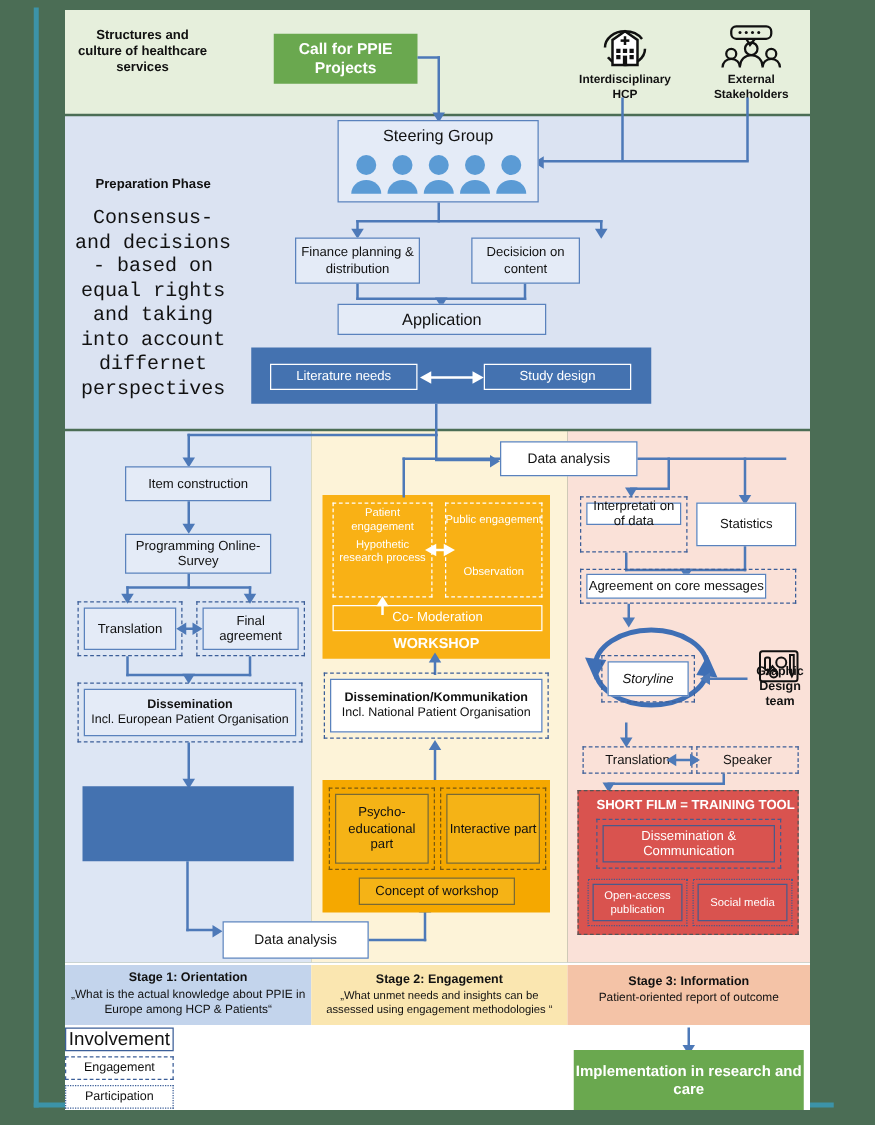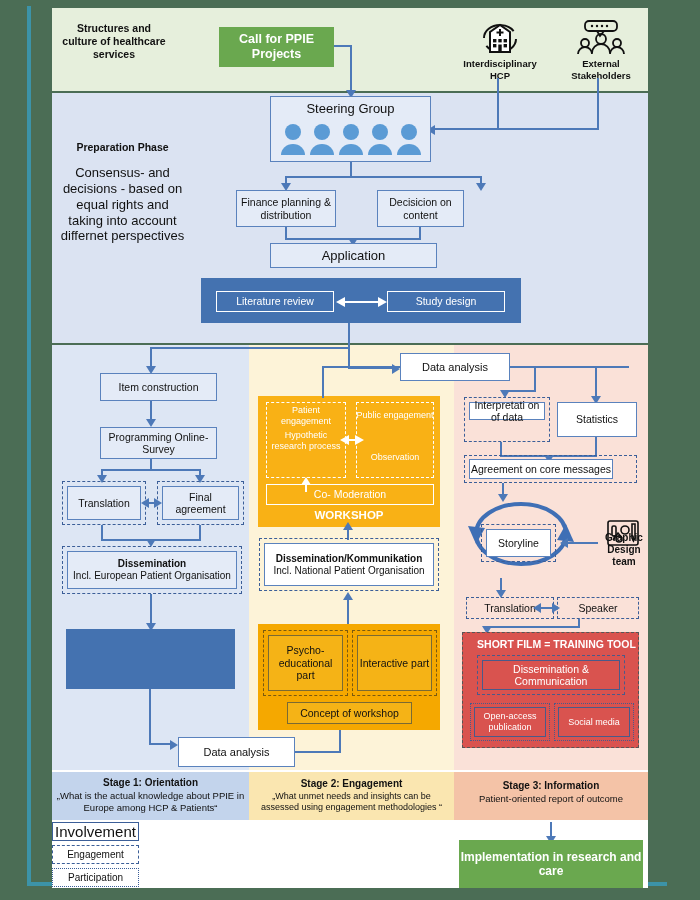--- a/index.html
+++ b/index.html
@@ -117,21 +117,21 @@
   <div class="ln" style="left:334px;top:45px;width:18px;height:2px;"></div>
   <div class="ln" style="left:350px;top:45px;width:2px;height:47px;"></div>
   <div class="arrow-d" style="left:346px;top:90px;"></div>
 
   <div class="ln" style="left:497px;top:78px;width:2px;height:51px;"></div>
   <div class="ln" style="left:597px;top:78px;width:2px;height:51px;"></div>
   <div class="ln" style="left:434px;top:128px;width:165px;height:2px;"></div>
   <div class="arrow-l" style="left:427px;top:125px;"></div>
 
   <div class="lbl b" style="left:60px;top:141px;width:125px;font-size:10.5px;">Preparation Phase</div>
-  <div class="lbl" style="left:60px;top:165px;width:125px;font-size:13px;">Consensus- and decisions - based on equal rights and taking into account differnet perspectives</div>
+  <div class="lbl" style="left:60px;top:165px;width:125px;font-size:16px;font-family:Liberation Mono, monospace;">Consensus- and decisions - based on equal rights and taking into account differnet perspectives</div>
 
   <div class="box bx-blue" style="left:270px;top:96px;width:161px;height:66px;"></div>
   <div class="lbl" style="left:270px;top:101px;width:161px;font-size:13px;">Steering Group</div>
   <div style="position:absolute;left:276px;top:122px;width:150px;height:34px;">
     <svg viewBox="0 0 150 34" width="150" height="34">
       <g fill="#5b9bd5">
         <circle cx="17" cy="10" r="8"></circle>
           <path d="M5 33 a12 11 0 0 1 24 0z"></path>
         <circle cx="46" cy="10" r="8"></circle>
           <path d="M34 33 a12 11 0 0 1 24 0z"></path>
@@ -156,21 +156,21 @@
   <div class="box bx-blue" style="left:377px;top:190px;width:87px;height:37px;font-size:10.5px;">Decisicion on content</div>
 
   <div class="ln" style="left:285px;top:227px;width:2px;height:13px;"></div>
   <div class="ln" style="left:419px;top:227px;width:2px;height:13px;"></div>
   <div class="ln" style="left:285px;top:238px;width:136px;height:2px;"></div>
   <div class="arrow-d" style="left:348px;top:238px;"></div>
 
   <div class="box bx-blue" style="left:270px;top:243px;width:167px;height:25px;font-size:13px;">Application</div>
 
   <div class="box" style="left:201px;top:278px;width:320px;height:45px;background:#4472b0;"></div>
-  <div class="box" style="left:216px;top:291px;width:118px;height:21px;border:1.4px solid #fff;color:#fff;font-size:10.5px;">Literature review</div>
+  <div class="box" style="left:216px;top:291px;width:118px;height:21px;border:1.4px solid #fff;color:#fff;font-size:10.5px;">Literature needs</div>
   <div class="box" style="left:387px;top:291px;width:118px;height:21px;border:1.4px solid #fff;color:#fff;font-size:10.5px;">Study design</div>
   <div class="lnw" style="left:342px;top:301px;width:38px;height:2px;"></div>
   <div class="arrow-lw" style="left:336px;top:297px;"></div>
   <div class="arrow-rw" style="left:378px;top:297px;"></div>
 
   <div class="ln" style="left:348px;top:323px;width:2px;height:26px;"></div>
   <div class="ln" style="left:150px;top:347px;width:200px;height:2px;"></div>
   <div class="ln" style="left:150px;top:347px;width:2px;height:21px;"></div>
   <div class="arrow-d" style="left:146px;top:366px;"></div>
   <div class="ln" style="left:348px;top:347px;width:2px;height:20px;"></div>
@@ -297,21 +297,21 @@
       <g fill="none" stroke="#3f6fb5" stroke-width="4">
         <path d="M14 40 a45 30 0 0 1 90 0"></path>
         <path d="M104 40 a45 30 0 0 1 -90 0"></path>
       </g>
       <polygon points="104,30 112,48 95,46" fill="#3f6fb5"></polygon>
       <polygon points="14,50 6,32 23,34" fill="#3f6fb5"></polygon>
     </svg>
   </div>
 
   <div class="box bx-dash" style="left:481px;top:524px;width:75px;height:38px;"></div>
-  <div class="box bx-white" style="left:486px;top:529px;width:65px;height:28px;font-size:10.5px;">Storyline</div>
+  <div class="box bx-white" style="left:486px;top:529px;width:65px;height:28px;font-size:10.5px;font-style:italic;">Storyline</div>
 
   <div style="position:absolute;left:603px;top:518px;width:40px;height:30px;">
     <svg viewBox="0 0 40 30" width="40" height="30">
       <g fill="none" stroke="#111" stroke-width="1.6">
         <rect x="5" y="3" width="30" height="24" rx="2"></rect>
         <circle cx="22" cy="12" r="4"></circle>
         <path d="M10 22 l5 -7 l4 5"></path>
         <rect x="9" y="8" width="4" height="10" rx="1.5"></rect>
         <path d="M29 6 l3 0 l0 14 l-1.5 3 l-1.5 -3z"></path>
         <circle cx="16" cy="21" r="3"></circle>

